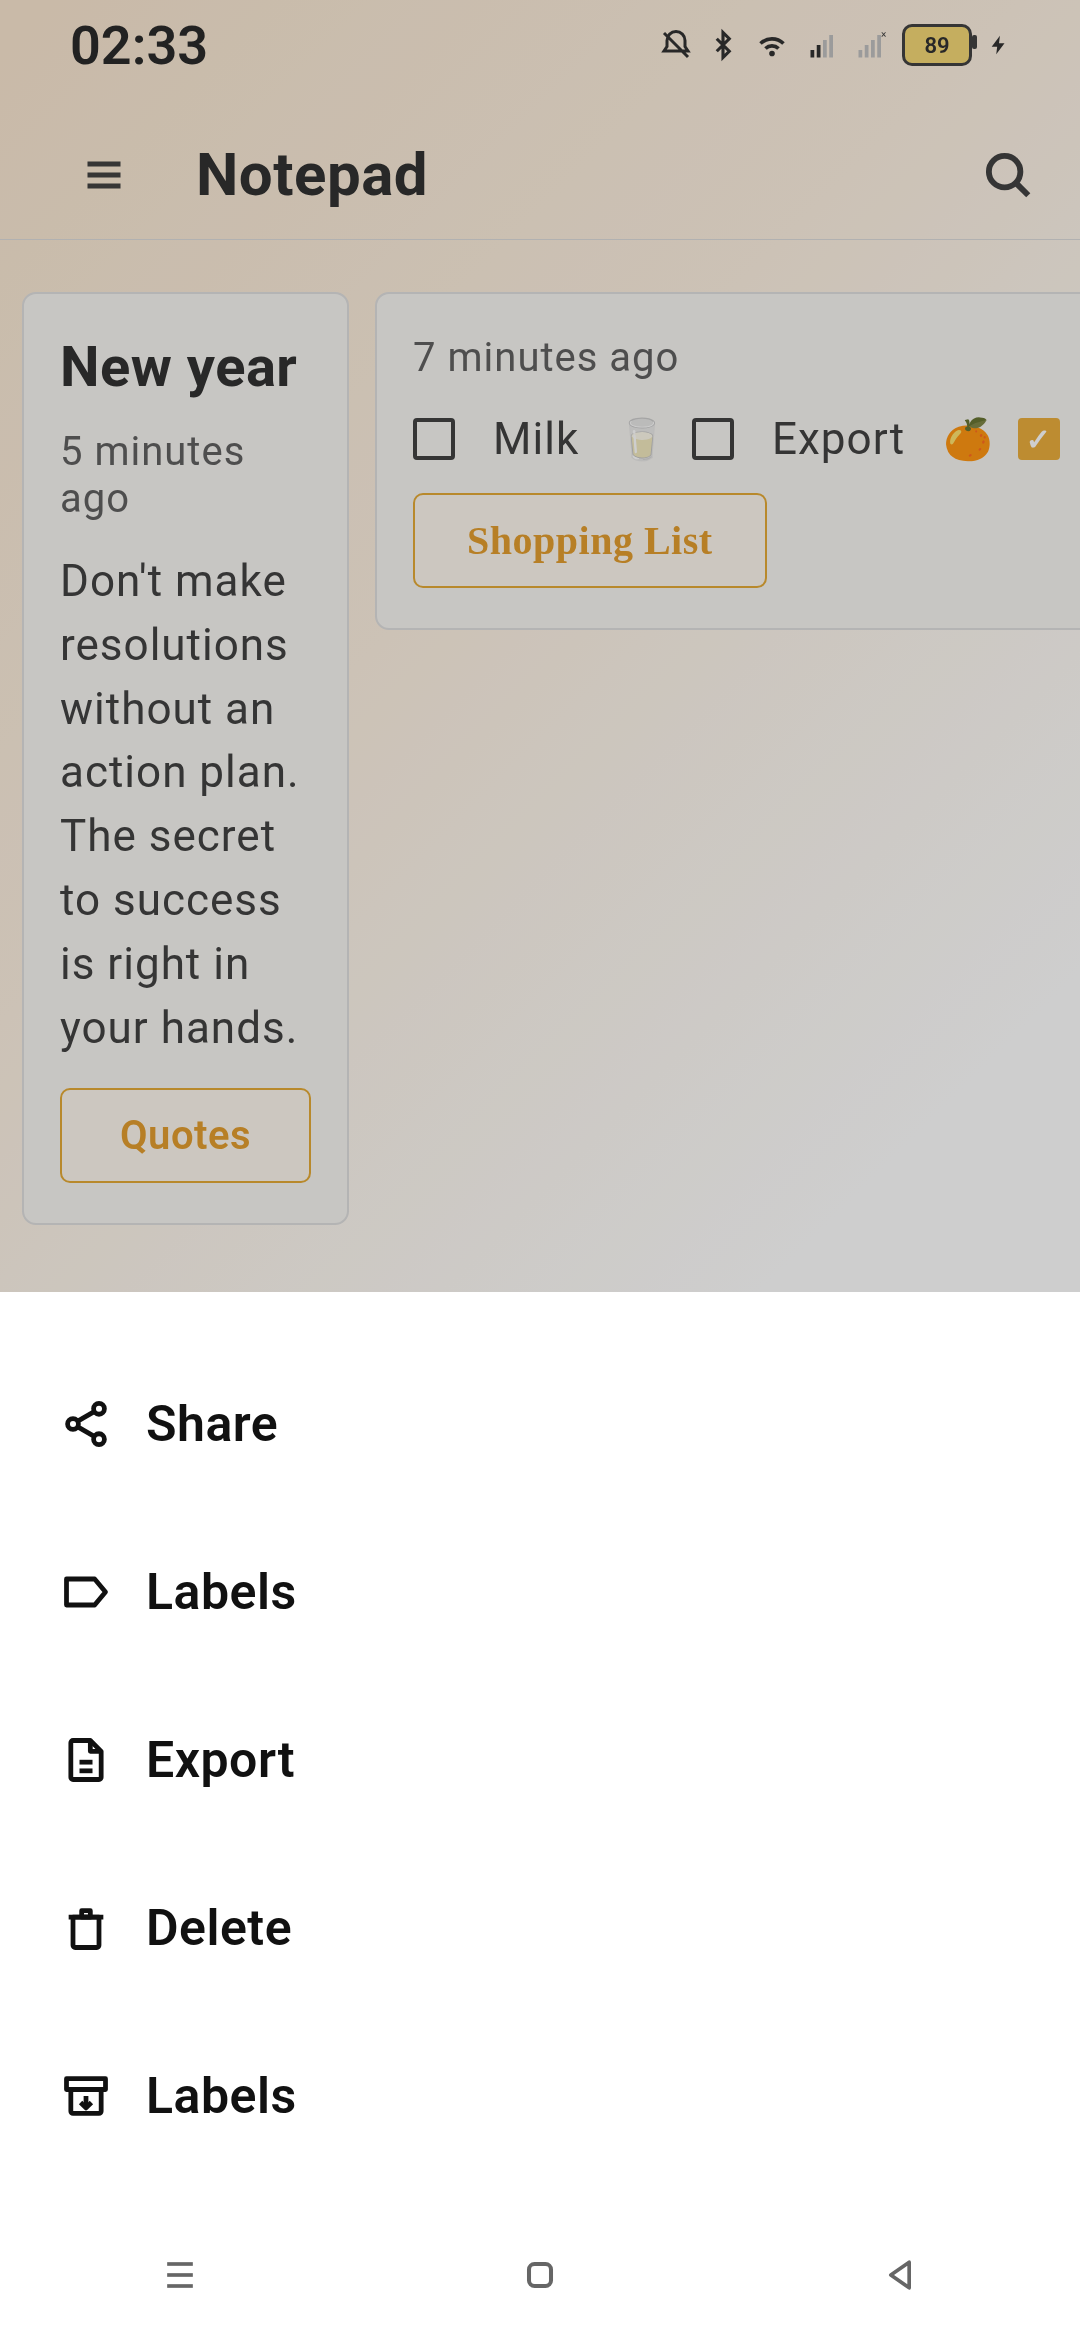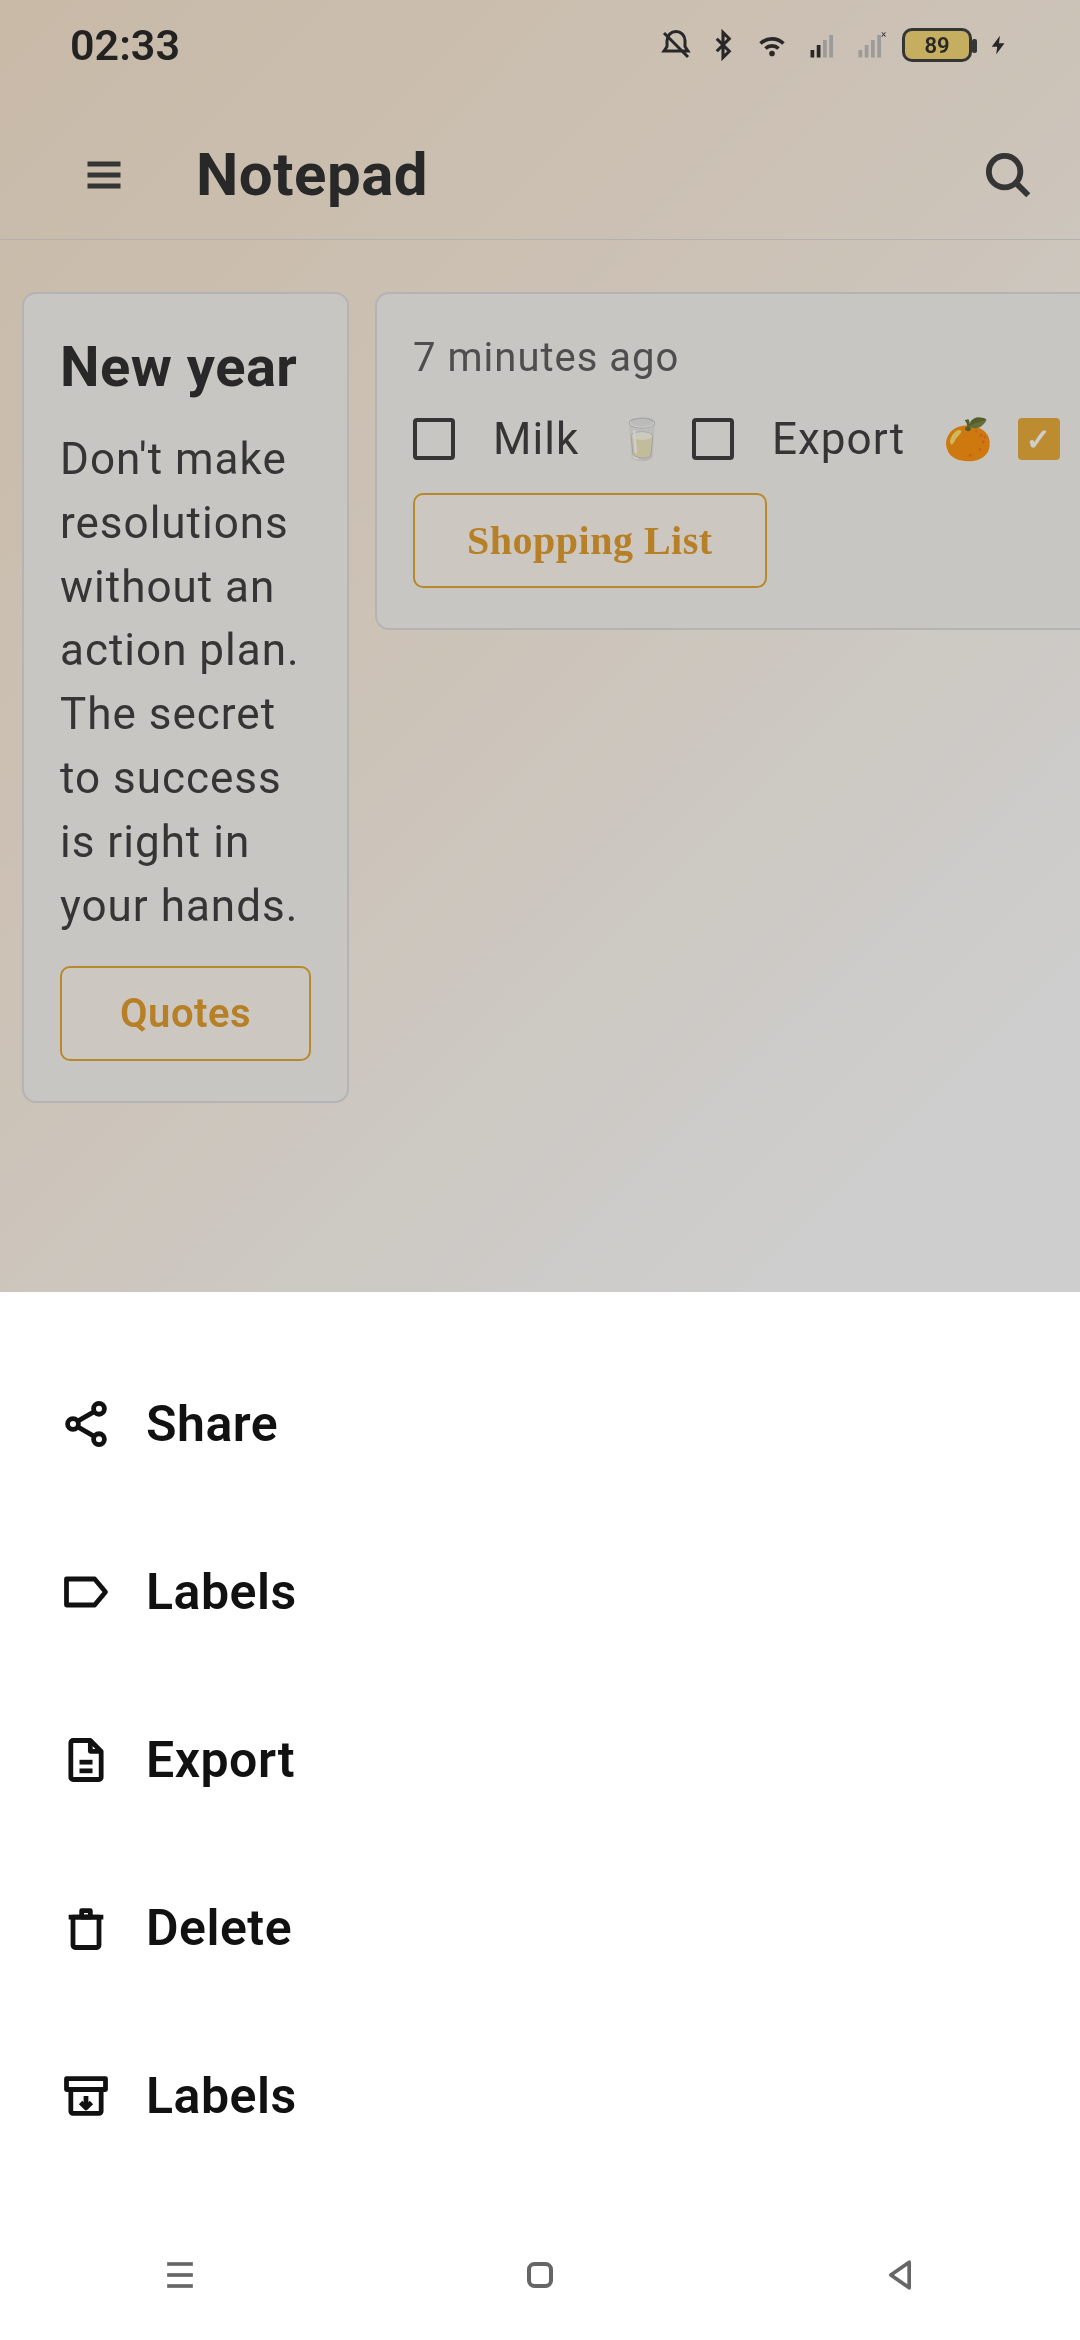--- a/index.html
+++ b/index.html
@@ -32,27 +32,27 @@
     .status-bar {
       position: absolute;
       top: 0; left: 0; right: 0;
       height: 90px;
       display: flex;
       align-items: center;
       justify-content: space-between;
       padding: 0 70px 0 70px;
       z-index: 3;
     }
-    .status-time { font-size: 43px; font-weight: 600; color: #1a1a1a; }
+    .status-time { font-size: 54px; font-weight: 600; color: #1a1a1a; }
     .status-right { display: flex; align-items: center; gap: 14px; }
     .status-icon { display: inline-flex; align-items: center; justify-content: center; }
     .battery {
       display: inline-flex; align-items: center; justify-content: center;
       border: 3px solid #333; border-radius: 10px;
-      width: 70px; height: 34px;
+      width: 70px; height: 42px;
       font-size: 22px; font-weight: 600;
       background: #f3d56b;
       color: #222;
       position: relative;
     }
     .battery::after {
       content: "";
       position: absolute;
       right: -8px;
       top: 8px;
@@ -230,20 +230,21 @@
         <circle cx="10.5" cy="10.5" r="7"></circle>
         <line x1="21" y1="21" x2="15.5" y2="15.5"></line>
       </svg>
   </span>
 </div>
 
 <div class="notes-area">
 
   <div class="note-card" style="min-height:800px;">
     <div class="note-title">New year</div>
+    <div class="note-time">5 minutes ago</div>
     <div class="note-body">Don't make resolutions without an action plan. The secret to success is right in your hands.</div>
     <div class="note-tag">Quotes</div>
   </div>
 
   <div class="note-card" style="align-self:flex-start;">
     <div class="note-time">7 minutes ago</div>
     <div class="checklist">
       <div class="check-row">
         <span class="checkbox"></span>
         <span>Milk</span>

